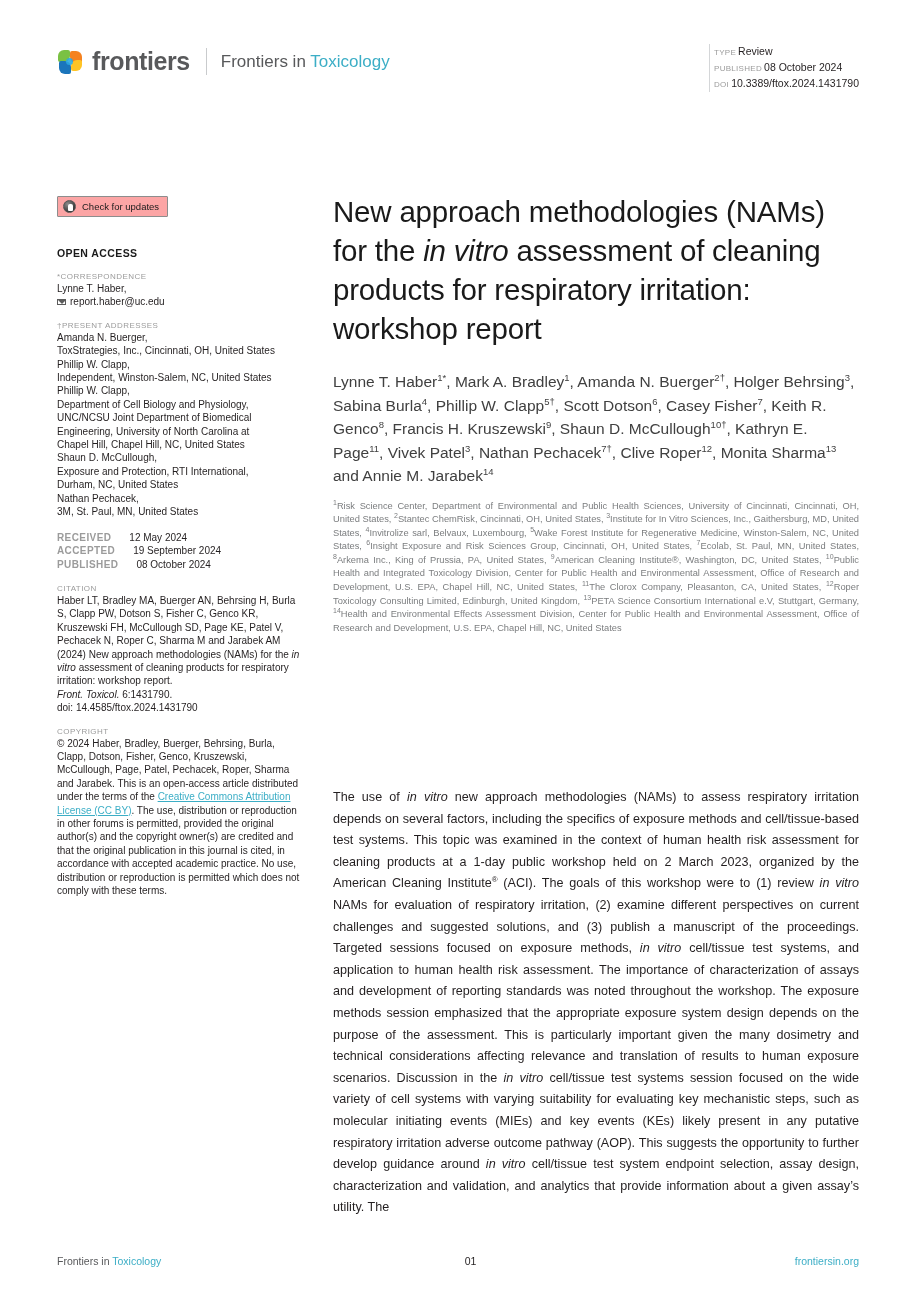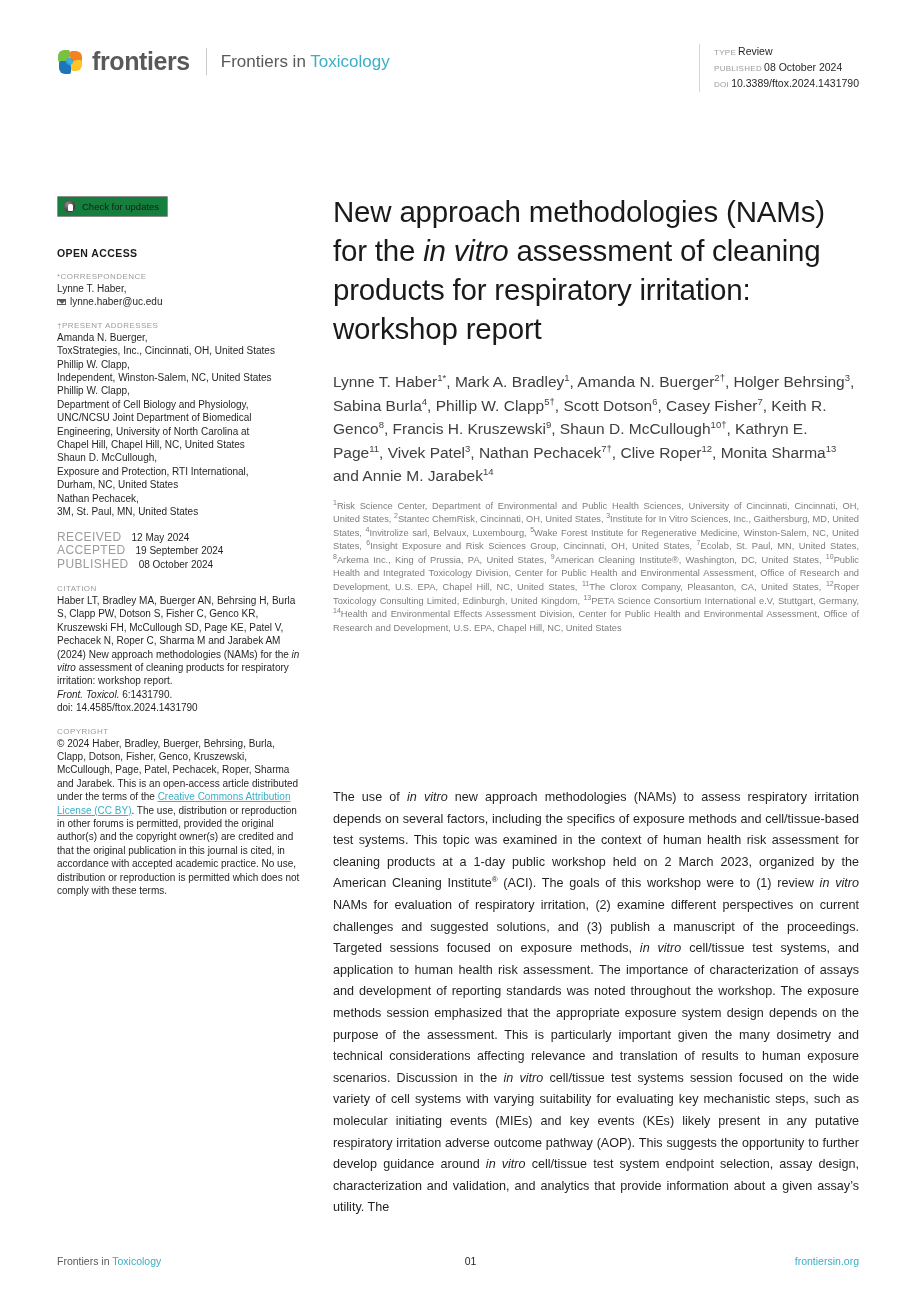--- a/index.html
+++ b/index.html
@@ -62,21 +62,21 @@
     font-size: 17px;
     color: #58595b;
     line-height: 1;
     white-space: nowrap;
   }
   .journal-name .accent { color: #3caec6; }
 
   .meta-block {
     position: absolute;
     right: 57px; top: 44px;
-    padding-left: 14px;
+    padding-left: 4px;
     border-left: 1px solid #d4d6d8;
     min-height: 46px;
   }
   .meta-row {
     font-size: 10.5px;
     color: #231f20;
     line-height: 15px;
     white-space: nowrap;
   }
   .meta-row .k {
@@ -92,21 +92,21 @@
     position: absolute;
     left: 57px;
     top: 196px;
     width: 244px;
   }
   .updates-badge {
     display: inline-flex;
     align-items: center;
     gap: 6px;
     border: 1px solid #8d8d8d;
-    background: #15803d;
+    background: #fca5a5;
     padding: 3px 8px 3px 5px;
     border-radius: 1px;
     margin-bottom: 30px;
   }
   .updates-badge .dot {
     width: 13px; height: 13px;
     border-radius: 50%;
     background: radial-gradient(circle at 35% 30%, #8e8e8e, #3a3a3a 70%);
     border: 1px solid #555;
     position: relative;
@@ -161,25 +161,26 @@
     width: 0; height: 0;
     border-left: 4.5px solid transparent;
     border-right: 4.5px solid transparent;
     border-top: 4px solid #5c5c5c;
   }
   .sb-dates .sb-dline {
     font-size: 10px;
     line-height: 13.8px;
   }
   .sb-dates .k {
-    font-size: 12px;
+    font-size: 10px;
     color: #9b9b9b;
     letter-spacing: .4px;
     text-transform: uppercase;
-    margin-right: 10px;
+    margin-right: 18px;
+    font-weight: bold;
   }
   .cite-body { font-size: 10px; line-height: 13.4px; }
   .cite-body i { font-style: italic; }
   .lnk { color: #3caec6; }
 
   
   .main {
     position: absolute;
     left: 333px;
     top: 192px;
@@ -282,21 +283,21 @@
 
   <div class="oa-title">OPEN ACCESS</div>
 
 
 
   <div class="sb-group">
     <div class="sb-label">*CORRESPONDENCE</div>
     <div class="sb-line">Lynne T. Haber,</div>
     <div class="sb-line email">
       <span class="env-icon"></span>
-      <span>lynne.haber@uc.edu</span>
+      <span>report.haber@uc.edu</span>
     </div>
   </div>
 
   <div class="sb-group">
     <div class="sb-label">†PRESENT ADDRESSES</div>
     <div id="present-addresses-lines">
         <div class="sb-line">Amanda N. Buerger,</div>
         <div class="sb-line">ToxStrategies, Inc., Cincinnati, OH, United States</div>
         <div class="sb-line">Phillip W. Clapp,</div>
         <div class="sb-line">Independent, Winston-Salem, NC, United States</div>

